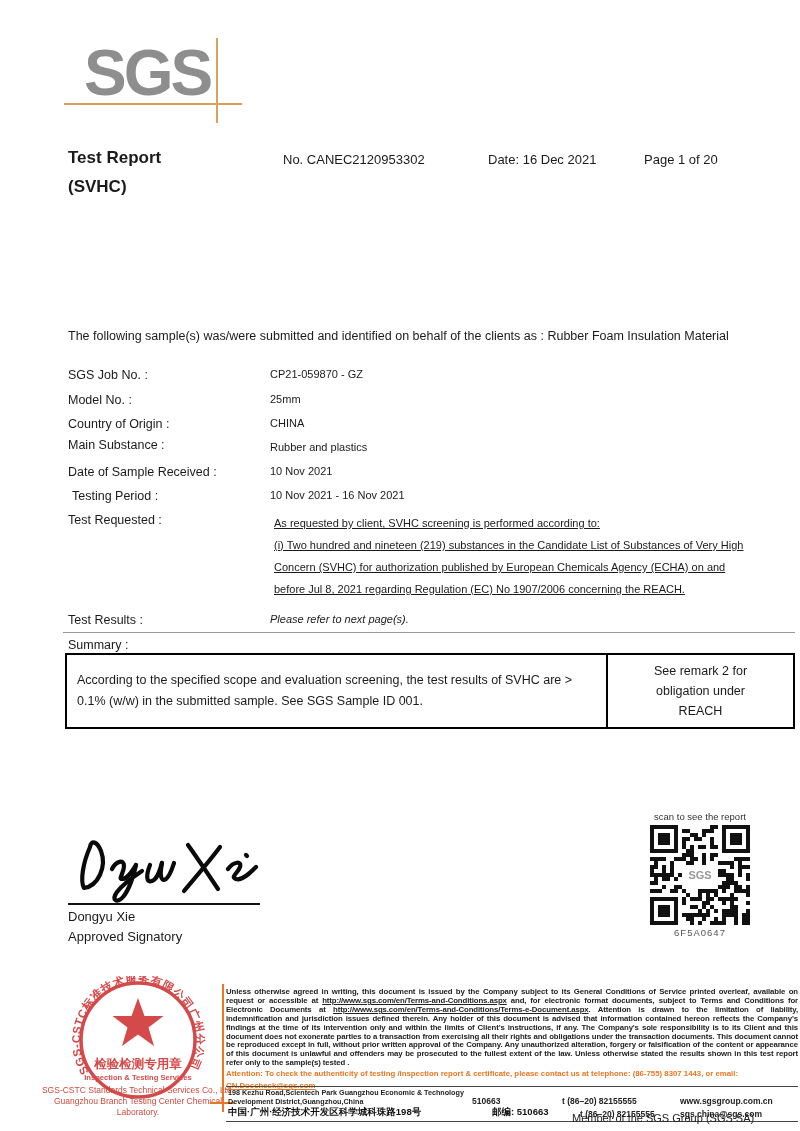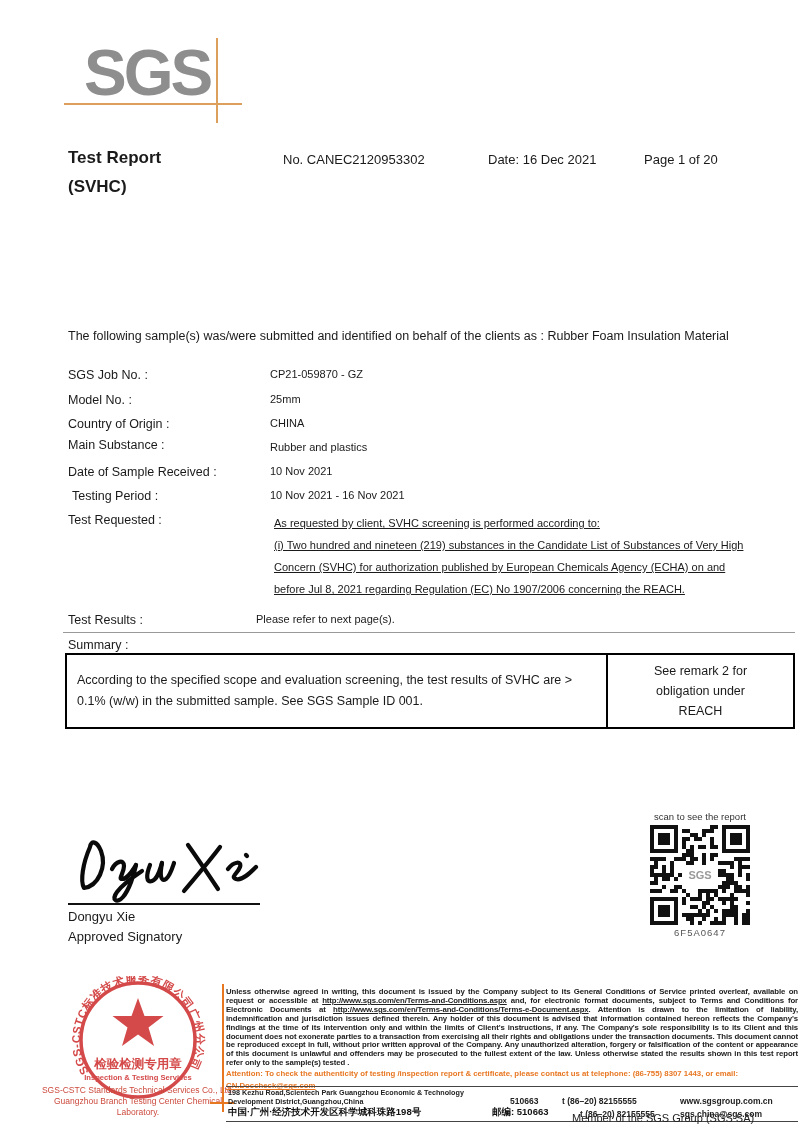--- a/index.html
+++ b/index.html
@@ -38,21 +38,21 @@
   .legal { width:572px; font-size:7.8px; font-weight:700; line-height:8.9px; text-align:justify; color:#222; letter-spacing:-0.1px; }
   .legal a, .legal .u { text-decoration:underline; color:#222; }
   .attention { width:572px; font-size:7.8px; font-weight:700; line-height:12px; color:#e87722; }
   .attention .u { text-decoration:underline; }
 
   .addr-block { width:572px; border-top:1px solid #444; border-bottom:1px solid #444; padding:1px 0 2px 2px; }
   .addr-row { display:flex; align-items:flex-end; }
   .addr-en { font-size:7.2px; font-weight:700; color:#222; transform-origin:left; }
   .addr-cn { font-size:9.5px; font-weight:700; color:#111; }
   .addr-flex { flex:1; }
-  .addr-col-a { width:52px; }
+  .addr-col-a { width:90px; }
   .addr-col-b { width:118px; }
   .addr-col-c { width:118px; }
   .addr-small { font-size:8.5px; font-weight:700; color:#222; }
 
   .member { font-size:11px; color:#222; }
 </style>
 </head>
 <body>
 
 <div class="page">
@@ -86,21 +86,21 @@
   <div class="abs field-value" style="left:270px; top:465px;">10 Nov 2021</div>
 
   <div class="abs field-label" style="left:64px; top:489px;margin-left:8px;">Testing Period :</div>
   <div class="abs field-value" style="left:270px; top:489px;">10 Nov 2021 - 16 Nov 2021</div>
 
   <div class="abs field-label" style="left:68px; top:513px;">Test Requested :</div>
   <div class="abs field-value preline" style="left:274px; top:512px; width:472px;">As requested by client, SVHC screening is performed according to:
 (i) Two hundred and nineteen (219) substances in the Candidate List of Substances of Very High Concern (SVHC) for authorization published by European Chemicals Agency (ECHA) on and before Jul 8, 2021 regarding Regulation (EC) No 1907/2006 concerning the REACH.</div>
 
   <div class="abs field-label" style="left:68px; top:613px;text-align:right;">Test Results :</div>
-  <div class="abs field-value" style="left:256px; top:613px;">Please refer to next page(s).</div>
+  <div class="abs field-value" style="left:270px; top:613px;font-style:italic;">Please refer to next page(s).</div>
 
   <div class="abs thinline" style="left:63px; top:632px; width:732px;"></div>
 
   <div class="abs field-label" style="left:68px; top:638px;">Summary :</div>
   <div class="abs summary-box" style="left:65px; top:653px;">
     <div class="summary-left">According to the specified scope and evaluation screening, the test results of SVHC are &gt; 0.1% (w/w) in the submitted sample. See SGS Sample ID 001.</div>
     <div class="summary-right">See remark 2 for
 obligation under
 REACH</div>
   </div>

